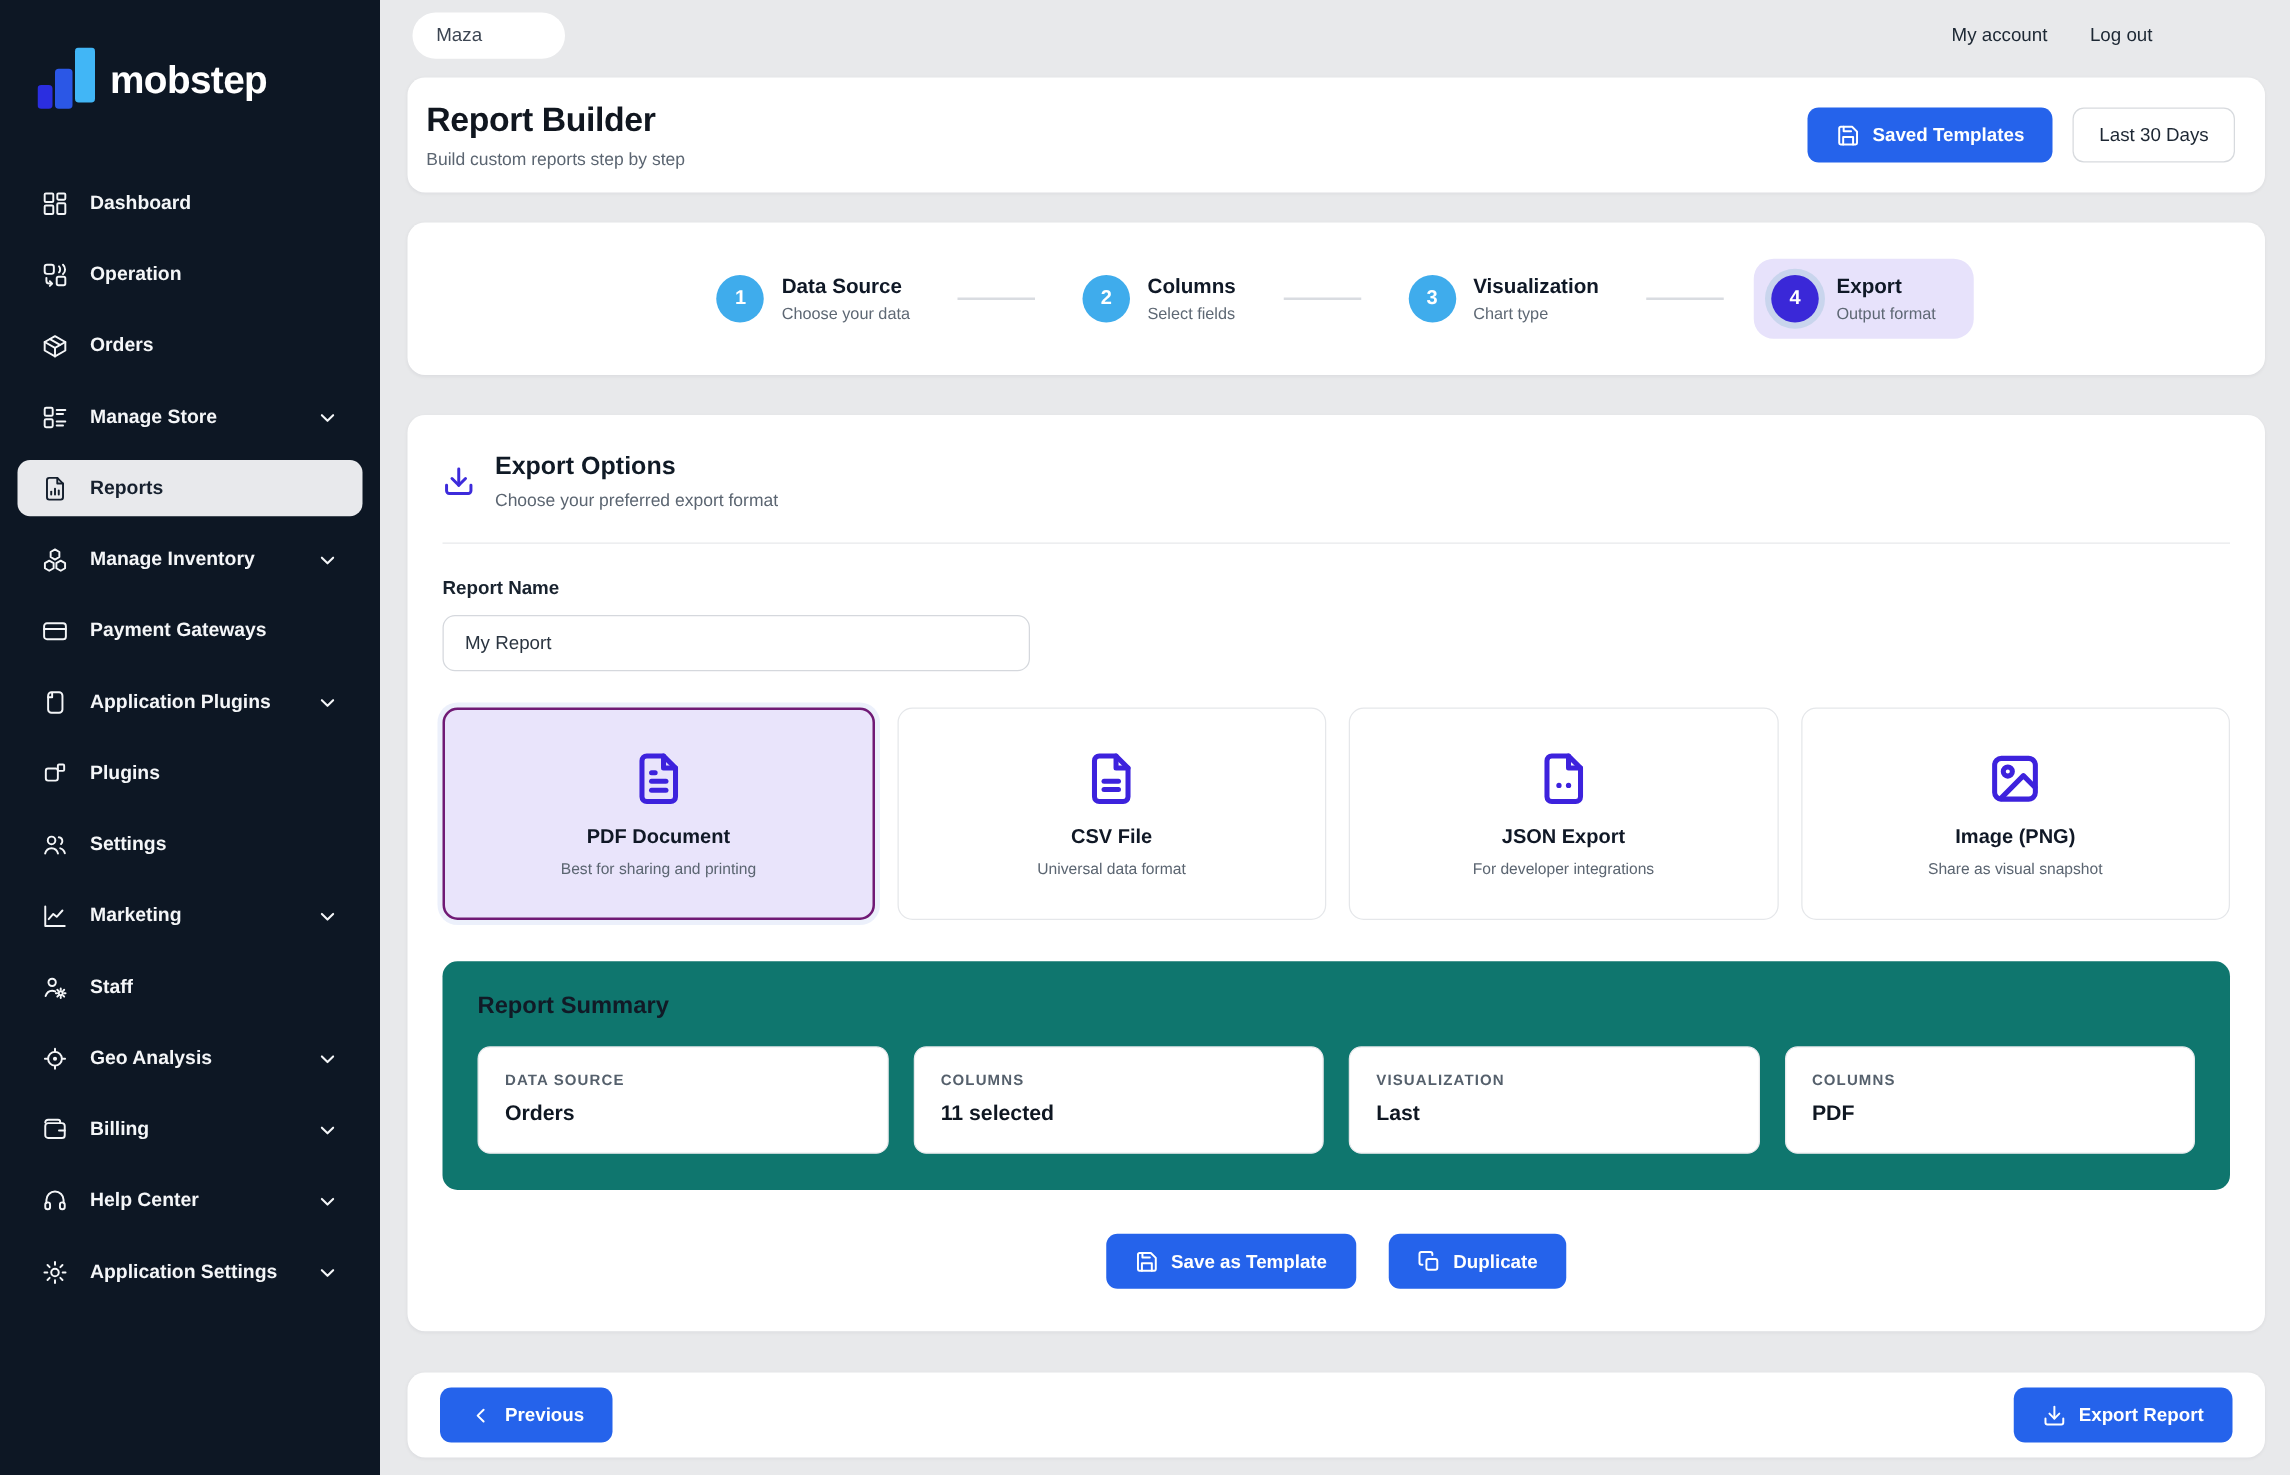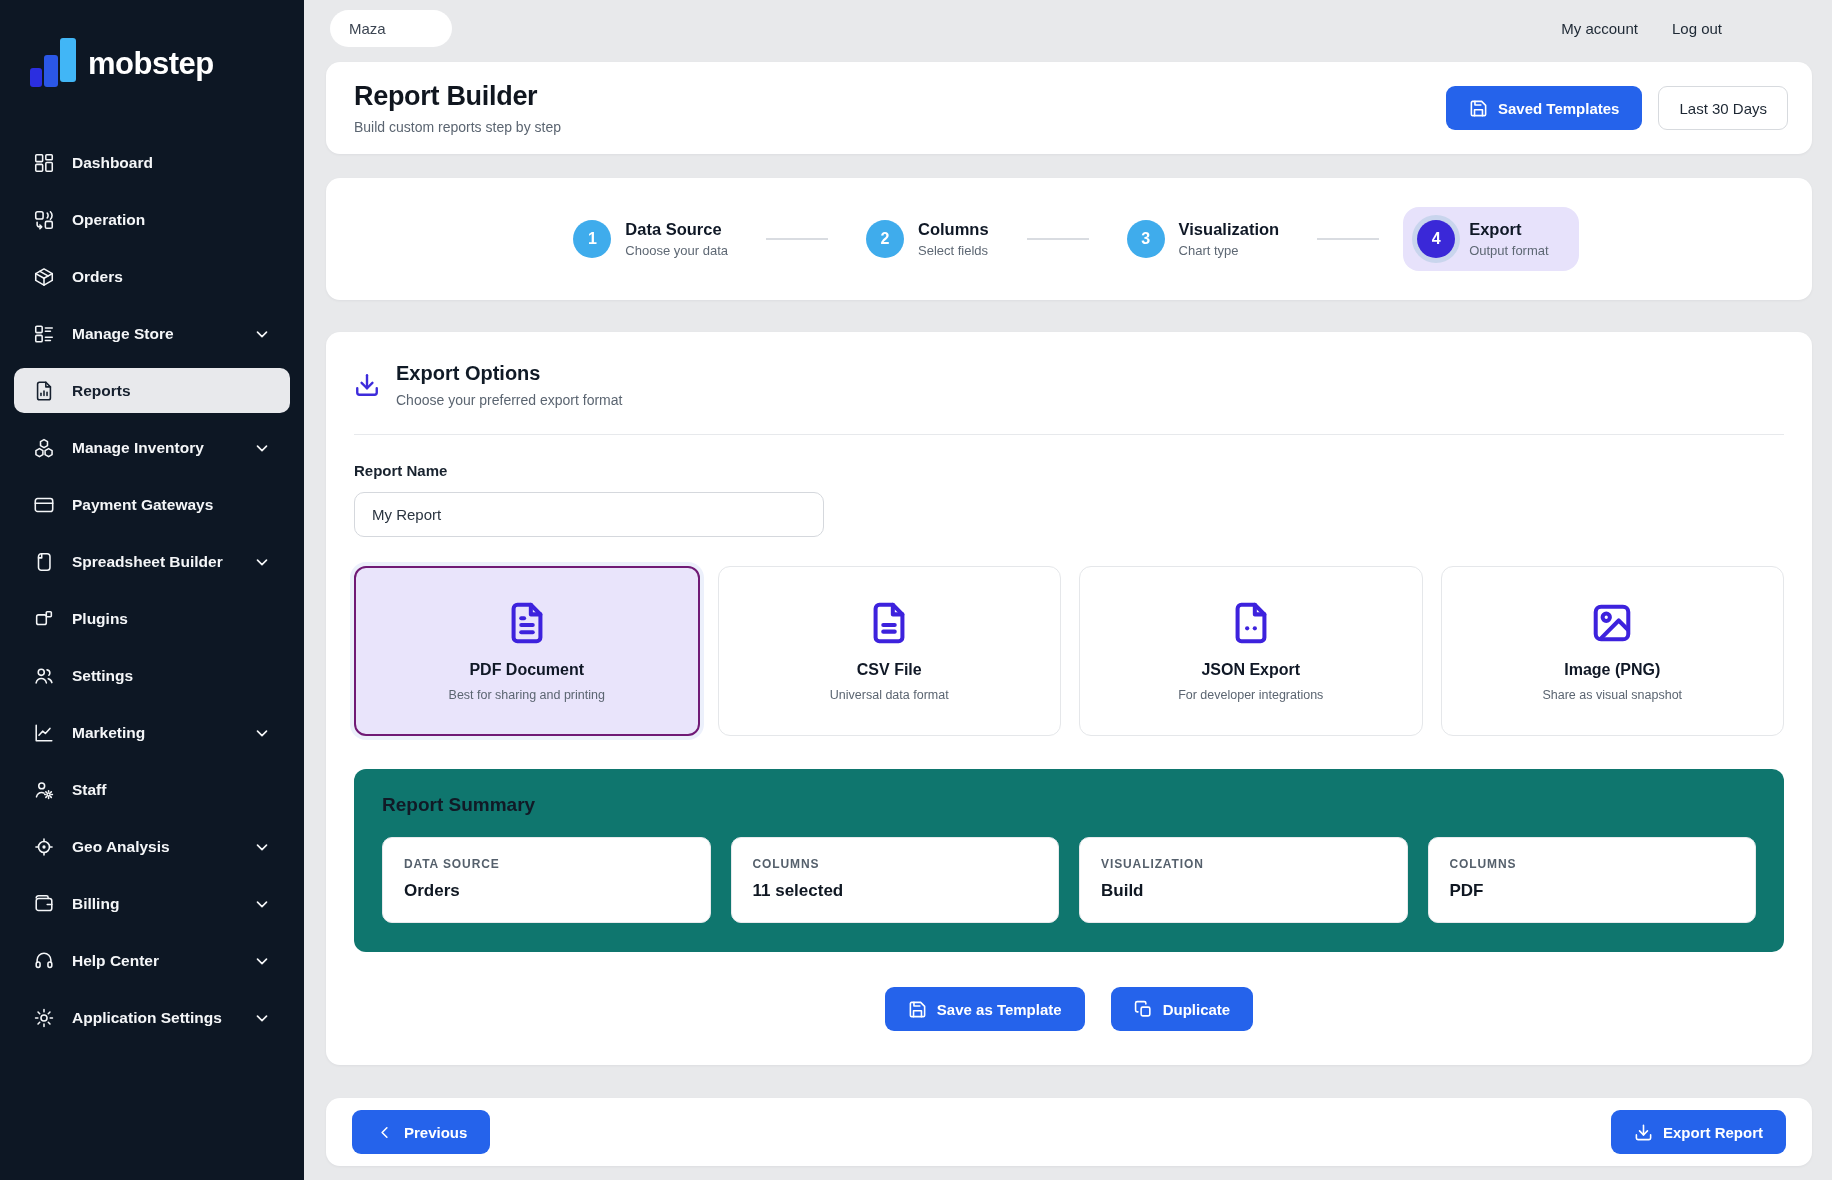--- a/index.html
+++ b/index.html
@@ -42,21 +42,21 @@
     padding:0 19px; font-size:15px; color:#3c4552; outline:none;
     font-family:"Liberation Sans",sans-serif;
   }
   .top-links { margin-left:auto; display:flex; gap:34px; }
   .top-link { font-size:15px; color:#1d2834; cursor:pointer; }
 
   .content { padding:6px 20px 0 22px; display:flex; flex-direction:column; }
   .card { background:#fff; border-radius:14px; box-shadow:0 1px 3px rgba(16,24,40,.05); }
 
   
-  .header-card { height:92px; display:flex; align-items:center; padding:0 24px 0 28px; margin-bottom:24px; }
+  .header-card { height:92px; display:flex; align-items:center; padding:0 24px 0 15px; margin-bottom:24px; }
   .header-left { display:flex; flex-direction:column; gap:7px; }
   .header-title { font-size:27px; font-weight:800; color:#10161f; letter-spacing:-0.3px; }
   .header-sub { font-size:14px; color:#5b6571; }
   .header-actions { margin-left:auto; display:flex; align-items:center; gap:16px; }
   .btn { display:inline-flex; align-items:center; justify-content:center; gap:10px; height:44px; border-radius:9px; font-size:15px; font-weight:700; cursor:pointer; border:none; font-family:"Liberation Sans",sans-serif; }
   .btn-blue { background:#2563eb; color:#fff; padding:0 23px; }
   .btn-outline { background:#fff; border:1px solid #d7dade; color:#1d2733; font-weight:500; padding:0 20px; }
   .btn-ico { width:19px; height:19px; }
   .btn-ico svg { width:19px; height:19px; stroke:currentColor; fill:none; stroke-width:2; stroke-linecap:round; stroke-linejoin:round; }
 
@@ -232,21 +232,21 @@
 
       </div>
 
       <div class="nav-item">
         <span class="nav-icon">
           <svg viewBox="0 0 24 24">
             <rect x="6" y="3" width="12.5" height="18" rx="3"></rect>
             <path d="M6 7.5h3.5V3.5"></path>
           </svg>
         </span>
-        <span>Spreadsheet Builder</span>
+        <span>Application Plugins</span>
         <span class="nav-chevron">
           <svg viewBox="0 0 24 24">
             <path d="M6 9.5l6 6 6-6"></path>
           </svg>
         </span>
       </div>
 
       <div class="nav-item">
         <span class="nav-icon">
           <svg viewBox="0 0 24 24">
@@ -533,21 +533,21 @@
               <div class="summary-value">Orders</div>
             </div>
 
             <div class="summary-card">
               <div class="summary-label">COLUMNS</div>
               <div class="summary-value">11 selected</div>
             </div>
 
             <div class="summary-card">
               <div class="summary-label">VISUALIZATION</div>
-              <div class="summary-value">Build</div>
+              <div class="summary-value">Last</div>
             </div>
 
             <div class="summary-card">
               <div class="summary-label">COLUMNS</div>
               <div class="summary-value">PDF</div>
             </div>
 
         </div>
       </div>
 

